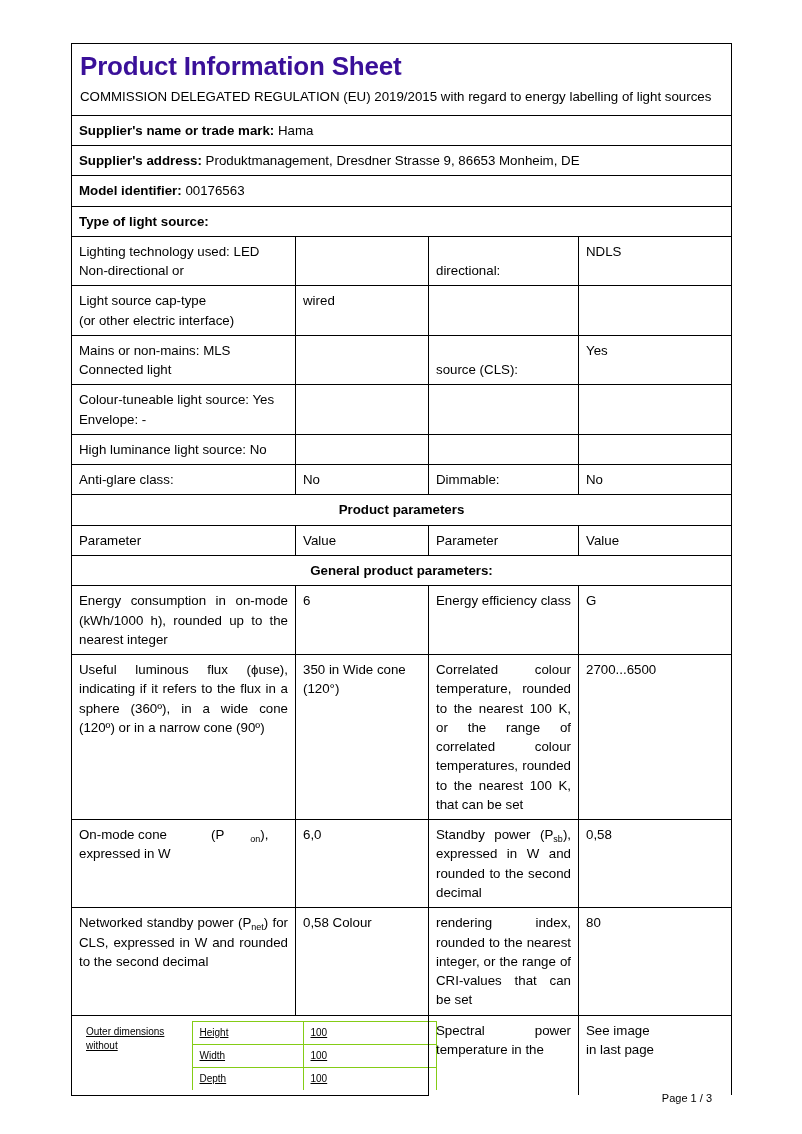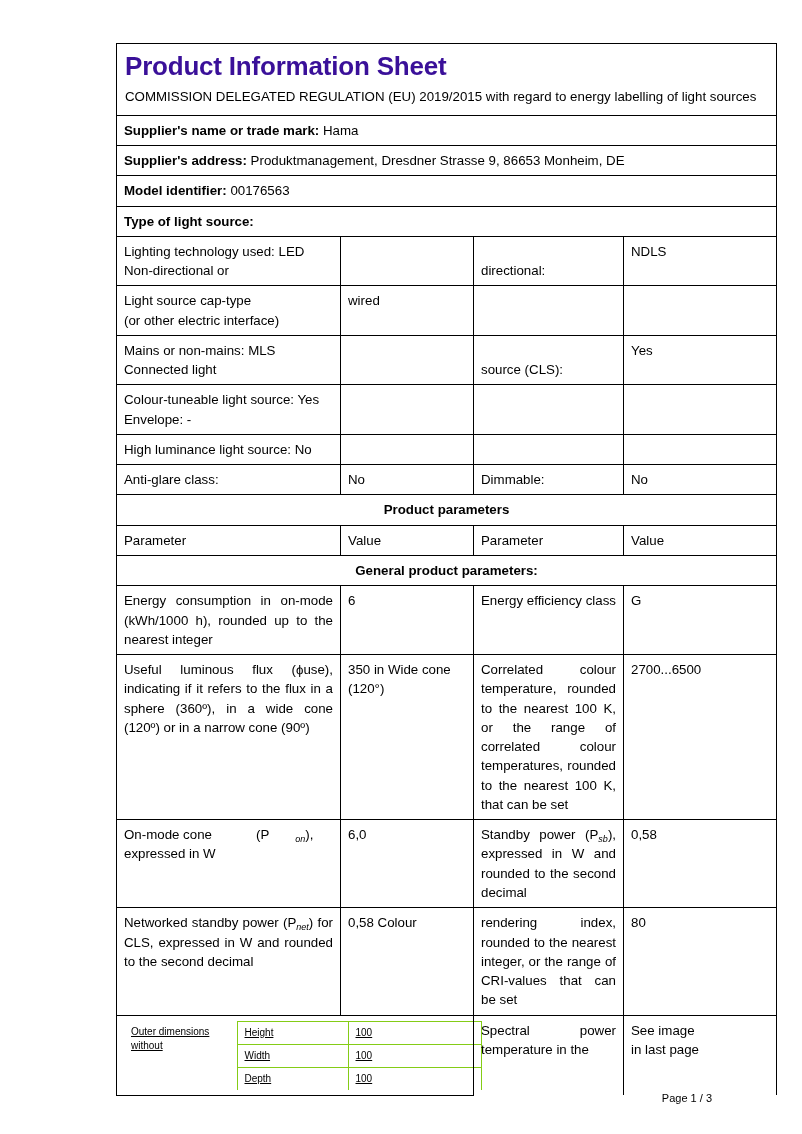--- a/index.html
+++ b/index.html
@@ -36,21 +36,20 @@
     line-height: 1.42;
     padding: 0 8px 8px 8px;
   }
 
   
   table.sheet {
     border-collapse: collapse;
     width: 660px;
     table-layout: fixed;
     font-size: 13.3px;
-    margin-left: 45px;
   }
   table.sheet td {
     border: 1px solid #000000;
     vertical-align: top;
     padding: 5px 7px;
     line-height: 1.45;
     overflow: visible;
     white-space: normal;
   }
   .b { font-weight: bold; }
@@ -59,21 +58,20 @@
   .nowrapcell { white-space: nowrap; overflow: visible; }
   .hdrband {
     text-align: center;
     font-weight: bold;
   }
   sub {
     font-size: 9px;
     vertical-align: baseline;
     position: relative;
     bottom: -3px;
-    font-style: italic;
   }
   .gap { display: inline-block; width: 44px; }
 
   
   table.dims {
     border-collapse: collapse;
     width: 100%;
     table-layout: fixed;
     font-size: 10px;
     text-decoration: underline;

